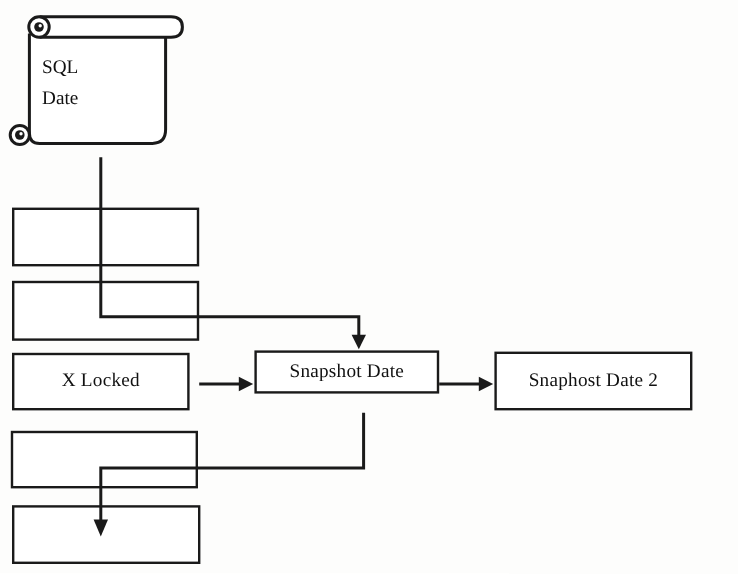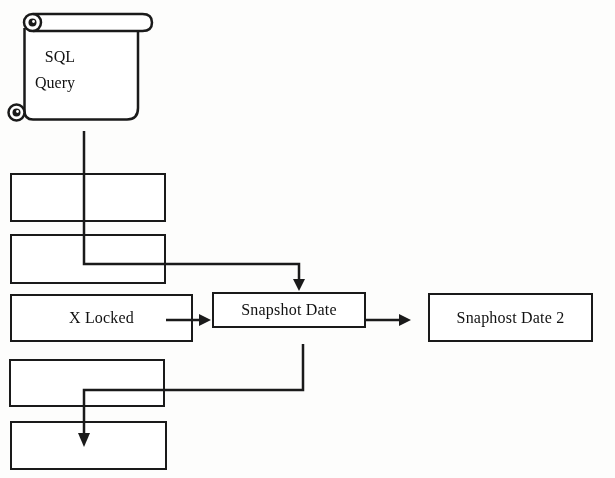--- a/index.html
+++ b/index.html
@@ -70,48 +70,48 @@
       <circle cx="33.5" cy="21.5" r="1.4" fill="#ffffff" stroke="none"></circle>
 
       <circle cx="16.5" cy="112.5" r="8"></circle>
       <circle cx="16.5" cy="112.5" r="4" fill="#1a1a1a" stroke="none"></circle>
       <circle cx="17.5" cy="111.5" r="1.4" fill="#ffffff" stroke="none"></circle>
     </g>
   </svg>
 
   <div class="scroll-label">
     <span>SQL</span>
-    <span>Query</span>
+    <span>Date</span>
   </div>
 
   <div class="box" style="left:10px; top:173px; width:156px; height:49px;">
     <span></span>
   </div>
 
   <div class="box" style="left:10px; top:234px; width:156px; height:50px;">
     <span></span>
   </div>
 
-  <div class="box" style="left:10px; top:294px; width:183px; height:48px;">
+  <div class="box" style="left:10px; top:294px; width:148px; height:48px;">
     <span>X Locked</span>
   </div>
 
   <div class="box" style="left:9px; top:359px; width:156px; height:48px;">
     <span></span>
   </div>
 
   <div class="box" style="left:10px; top:421px; width:157px; height:49px;">
     <span></span>
   </div>
 
   <div class="box" style="left:212px; top:292px; width:154px; height:36px;">
     <span>Snapshot Date</span>
   </div>
 
-  <div class="box" style="left:428px; top:293px; width:165px; height:49px;">
+  <div class="box" style="left:412px; top:293px; width:165px; height:49px;">
     <span>Snaphost Date 2</span>
   </div>
 
   <svg id="connector-layer" width="615" height="478" viewBox="0 0 615 478">
     <g stroke="#1a1a1a" stroke-width="2.5" fill="none">
 
       <path d="M 84 131 L 84 264 L 299 264 L 299 280"></path>
 
       <path d="M 166 320 L 200 320"></path>
 

